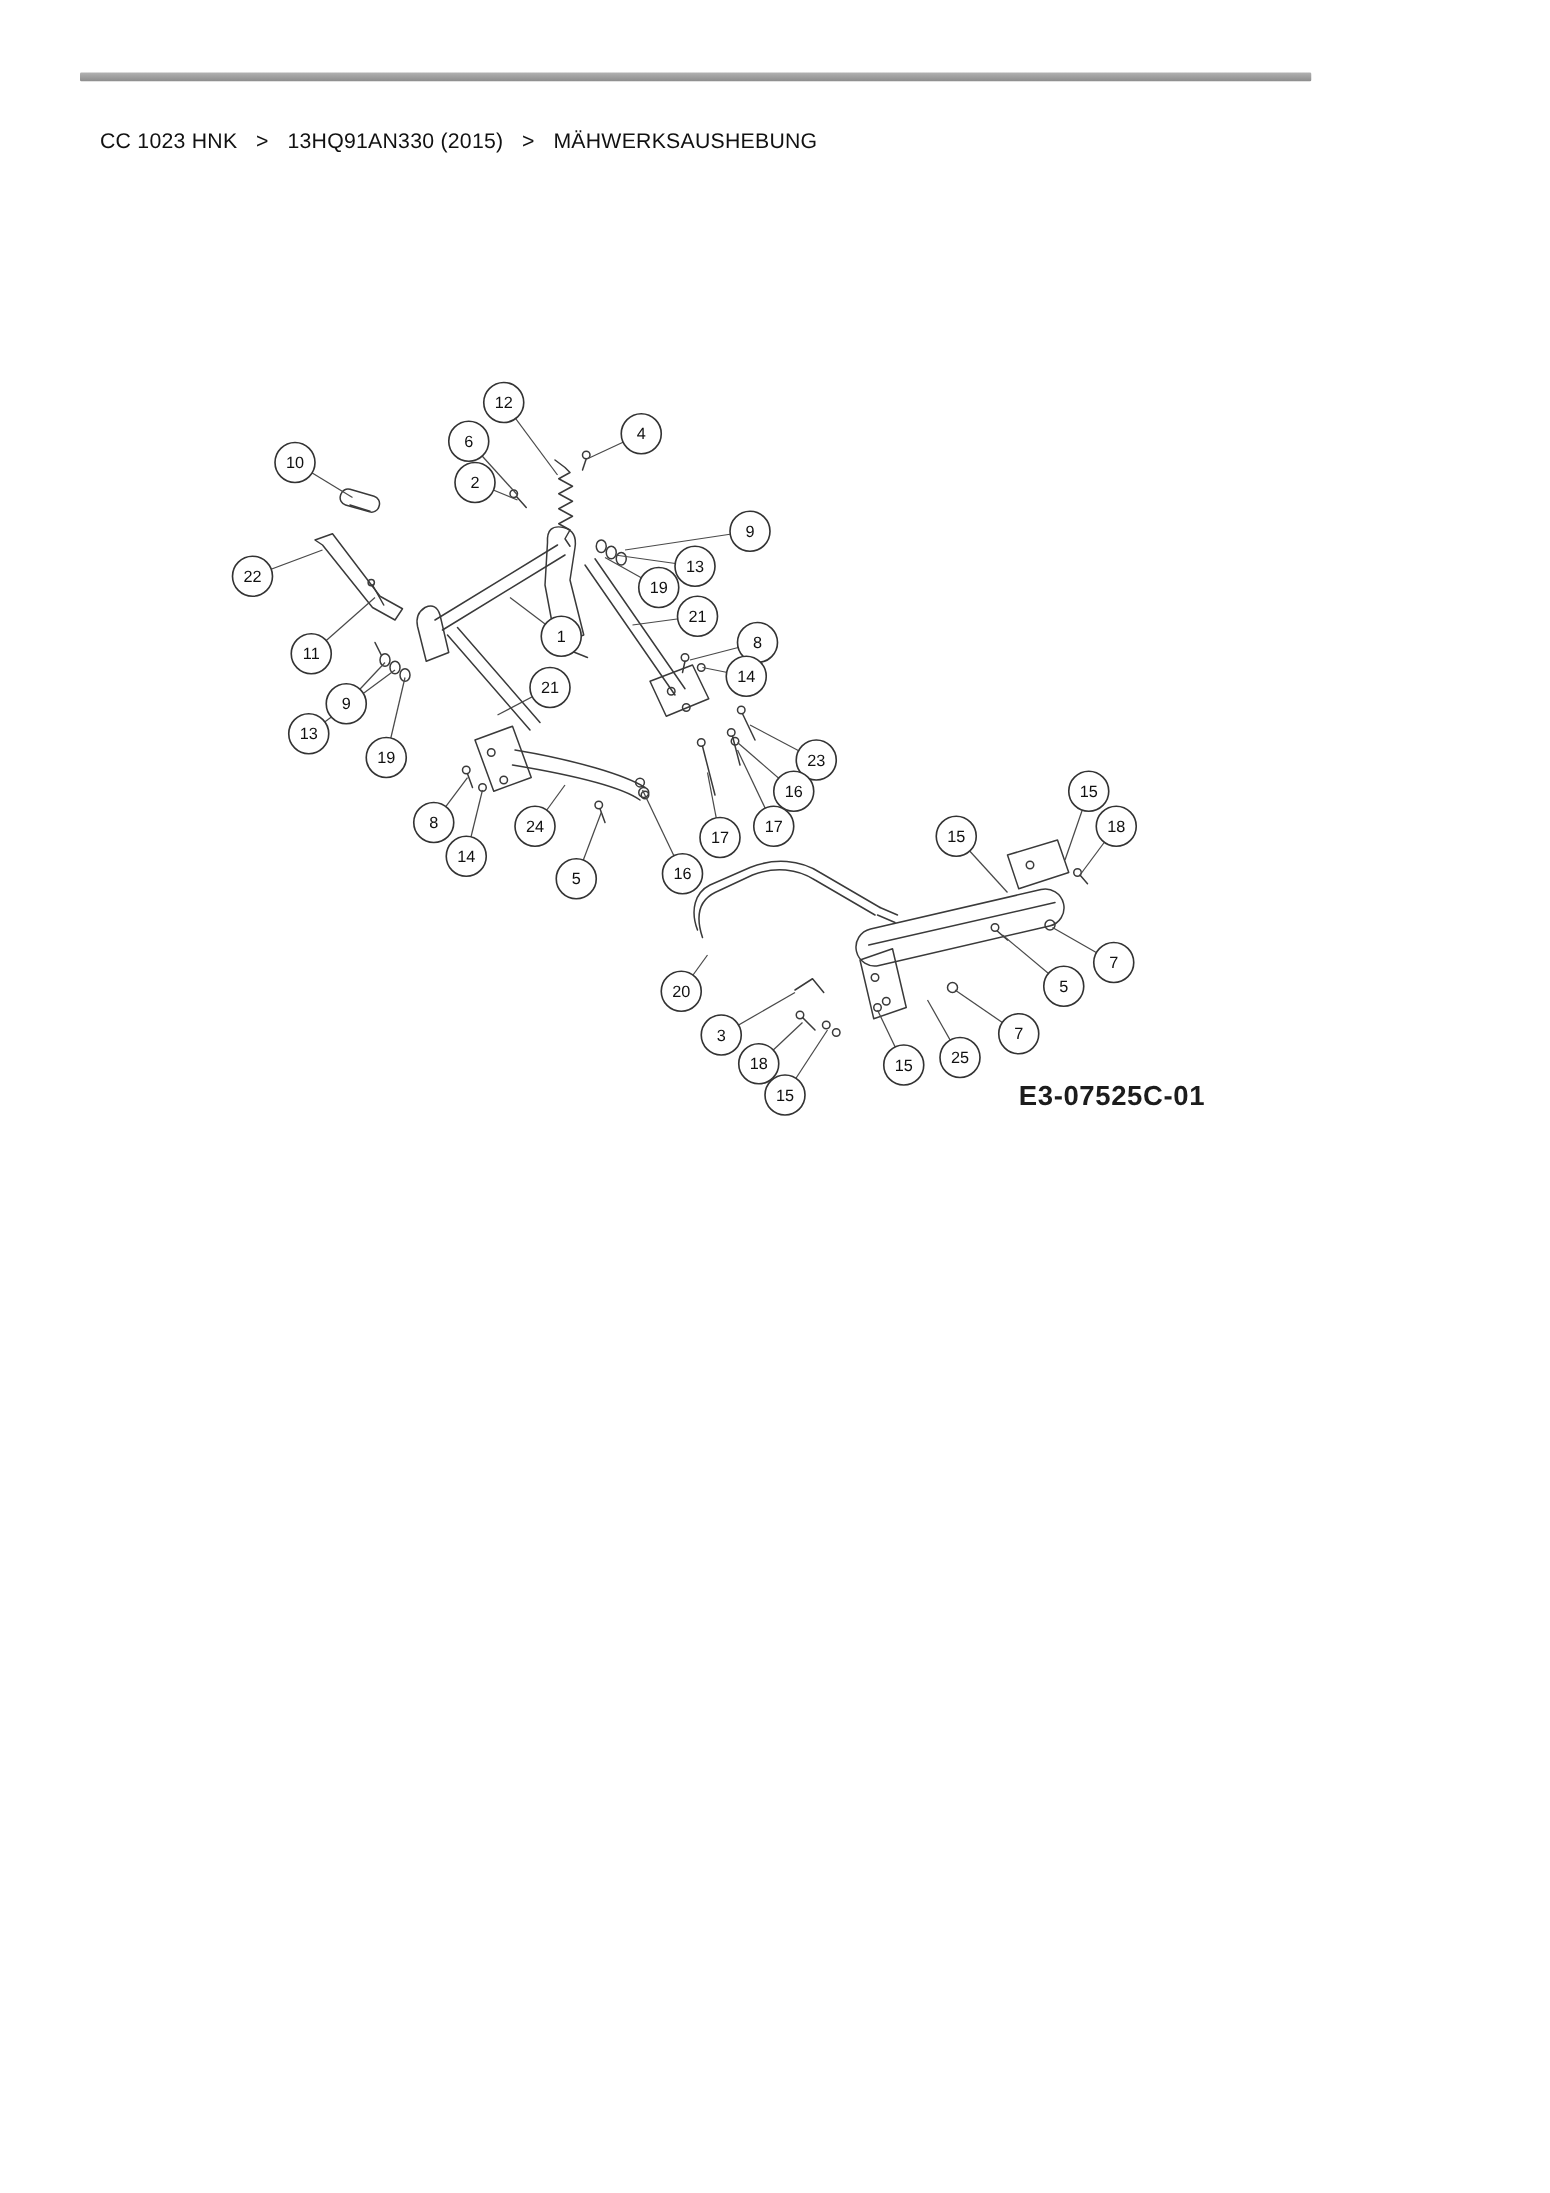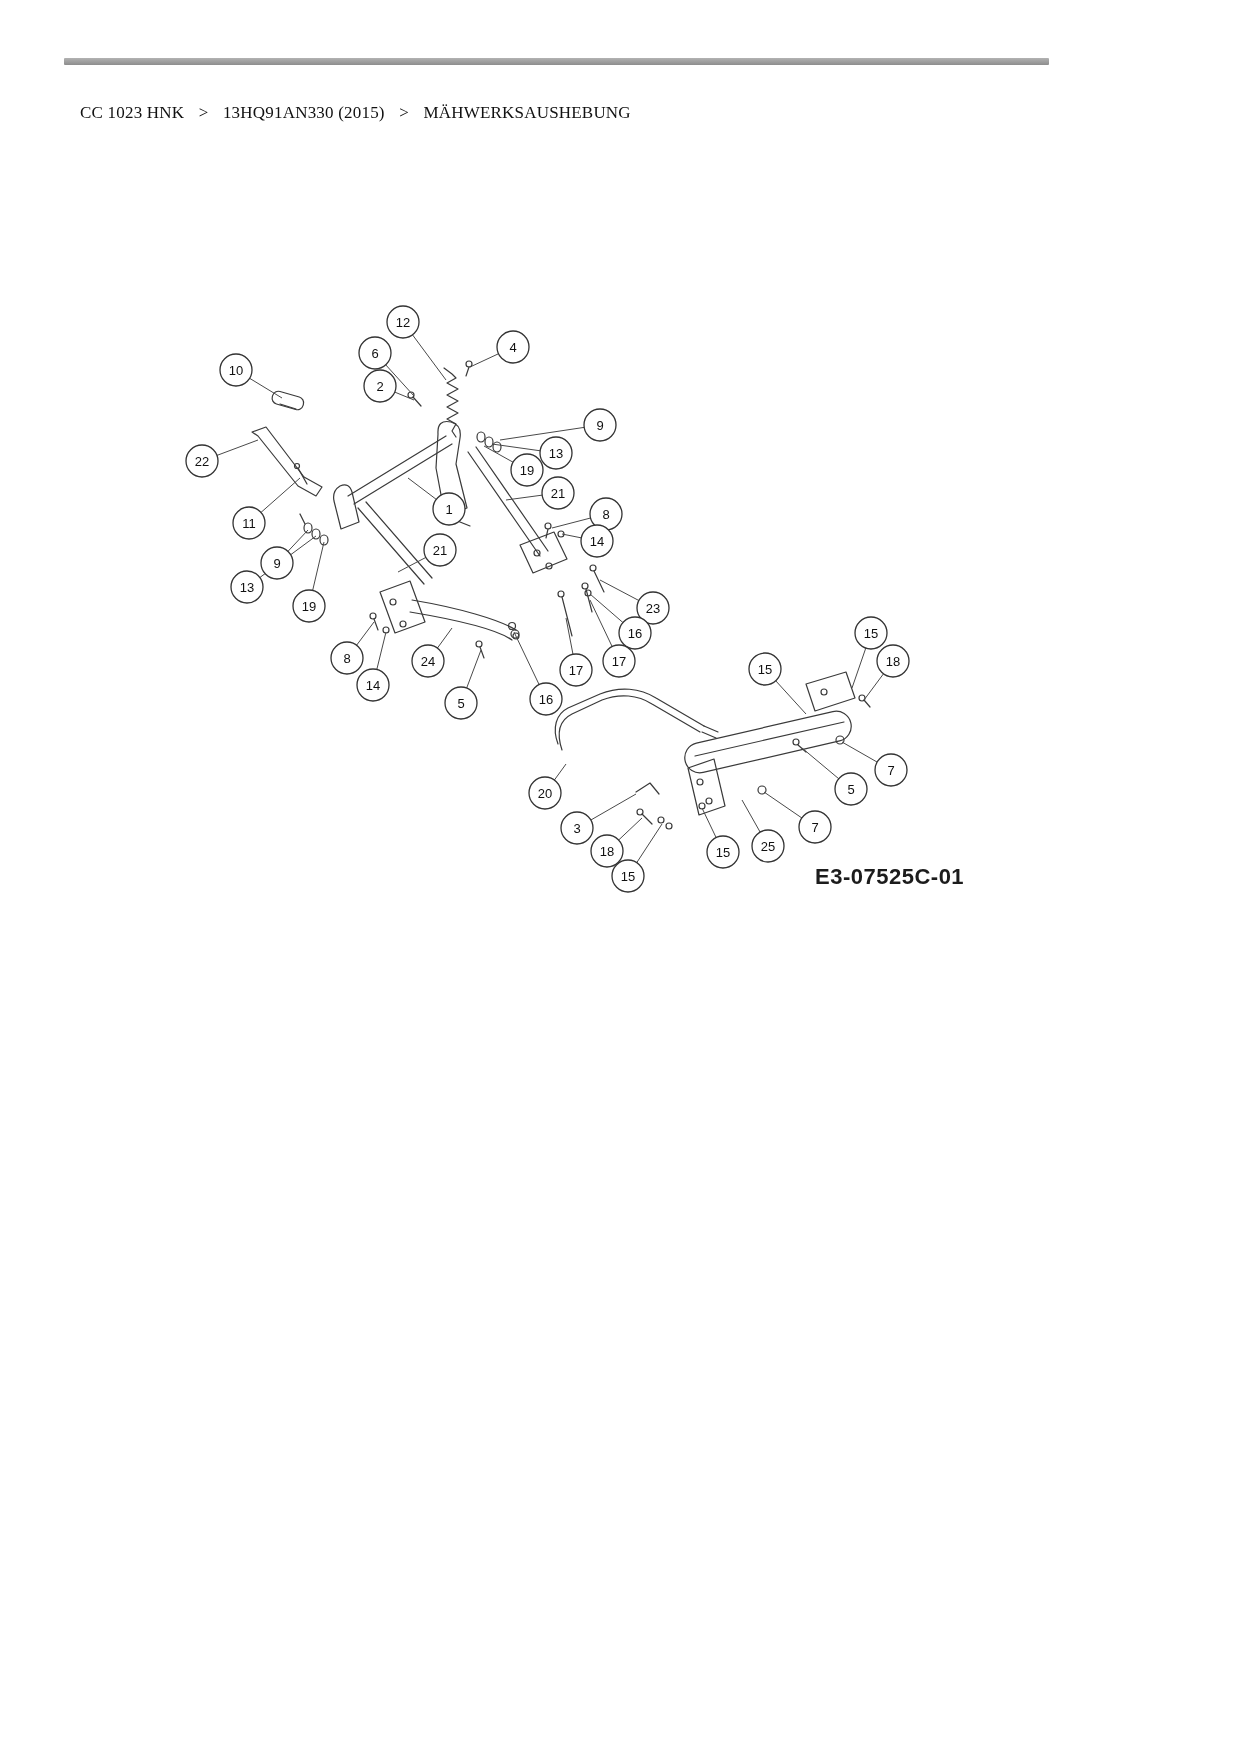--- a/index.html
+++ b/index.html
@@ -1,20 +1,20 @@
 <!DOCTYPE html>
 <html><head>
 <meta charset="utf-8">
 <style>
   html,body{margin:0;padding:0;background:#fff;}
   body{width:1240px;height:1754px;position:relative;font-family:"Liberation Sans",sans-serif;color:#111;}
   .top-rule{position:absolute;left:64px;top:58px;width:985px;height:7px;
             background:linear-gradient(#b2b2b2,#8d8d8d);border-radius:1px;}
   .breadcrumb{position:absolute;left:80px;top:103px;font-size:17px;letter-spacing:.2px;
-              color:#111;white-space:nowrap;font-family:Liberation Serif, serif;}
+              color:#111;white-space:nowrap;}
   .breadcrumb .crumb{cursor:pointer;}
   .breadcrumb .sep{margin:0 10px;color:#111;}
   #diagram-wrap{position:absolute;left:0;top:0;width:1240px;height:1000px;}
   svg{display:block;}
   .art{stroke:#3a3a3a;stroke-width:1.2;fill:none;stroke-linecap:round;stroke-linejoin:round;}
   .leader{stroke:#4a4a4a;stroke-width:1;}
   .balloon{fill:#ffffff;stroke:#333333;stroke-width:1.3;}
   .balloon-num{font:13px "Liberation Sans",sans-serif;text-anchor:middle;fill:#111;}
   .diagram-code{font:600 22px "Liberation Sans",sans-serif;fill:#1c1c1c;letter-spacing:.5px;}
 </style>

